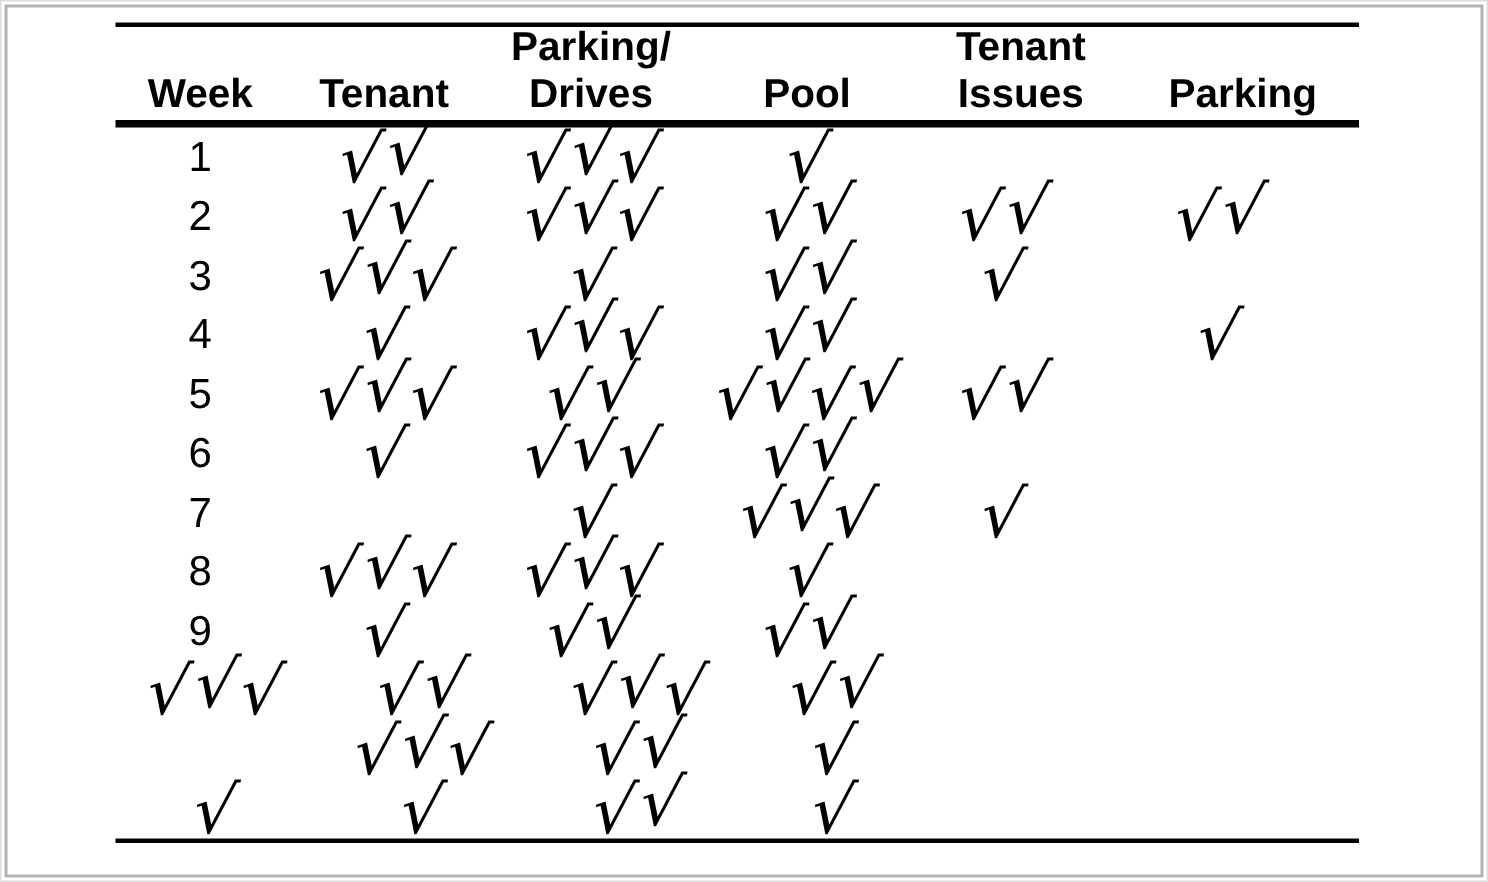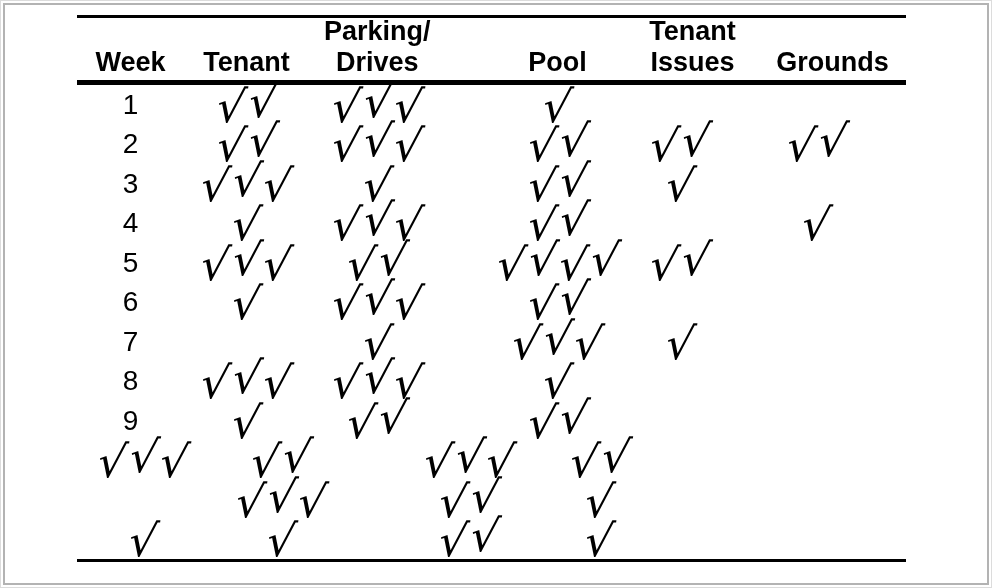--- a/index.html
+++ b/index.html
@@ -47,21 +47,21 @@
     border-bottom:3px solid #000;
   }
   .trow { flex:1 1 0; display:flex; }
   .cell {
     display:flex; align-items:center; justify-content:center;
     overflow:visible;
   }
   .c0 { width:113px; }
   .c1 { width:132px; }
   .c2 { width:144px; }
-  .c3 { width:144px;margin-left:44px; }
+  .c3 { width:144px; }
   .c4 { width:141px; }
   .c5 { width:155px; }
   .weeknum {
     font-size:28px;
     font-weight:normal;
   }
   .chk-group {
     display:flex; align-items:center; justify-content:center;
     overflow:visible;
   }
@@ -99,21 +99,21 @@
         <span>Drives</span>
       </div>
       <div class="hcell c3">
         <span>Pool</span>
       </div>
       <div class="hcell c4">
         <span>Tenant</span>
         <span>Issues</span>
       </div>
       <div class="hcell c5">
-        <span>Grounds</span>
+        <span>Parking</span>
       </div>
     </div>
 
     <div class="tbody">
         <div class="trow">
     <div class="cell c0">
       <span class="weeknum">1</span>
     </div>
     <div class="cell c1">
             <span class="chk-group">

